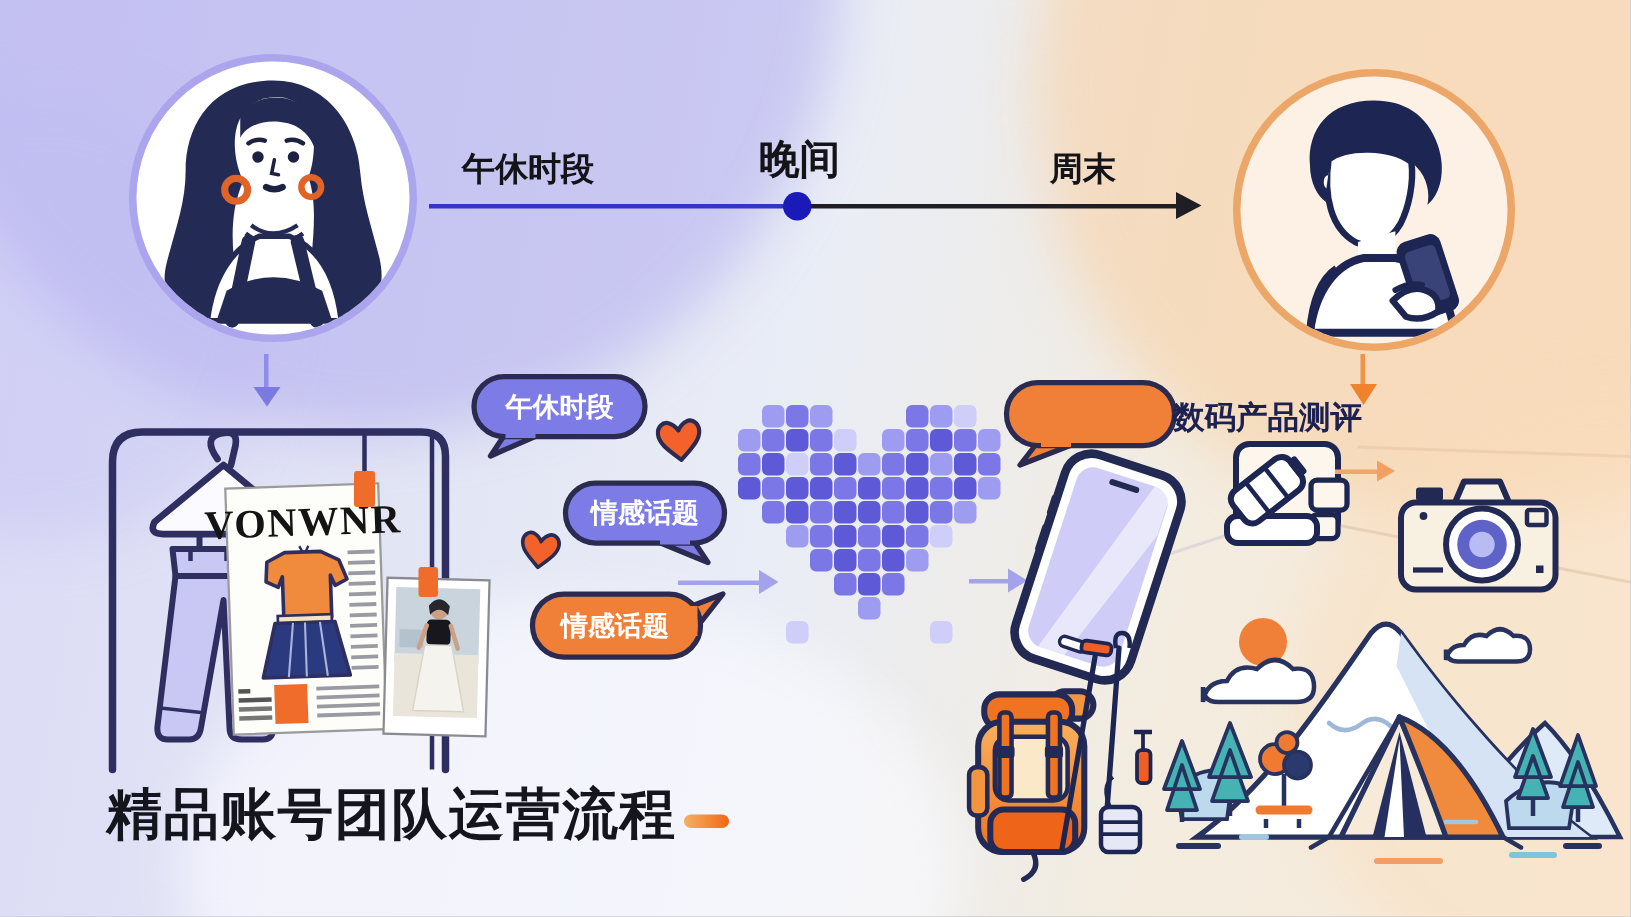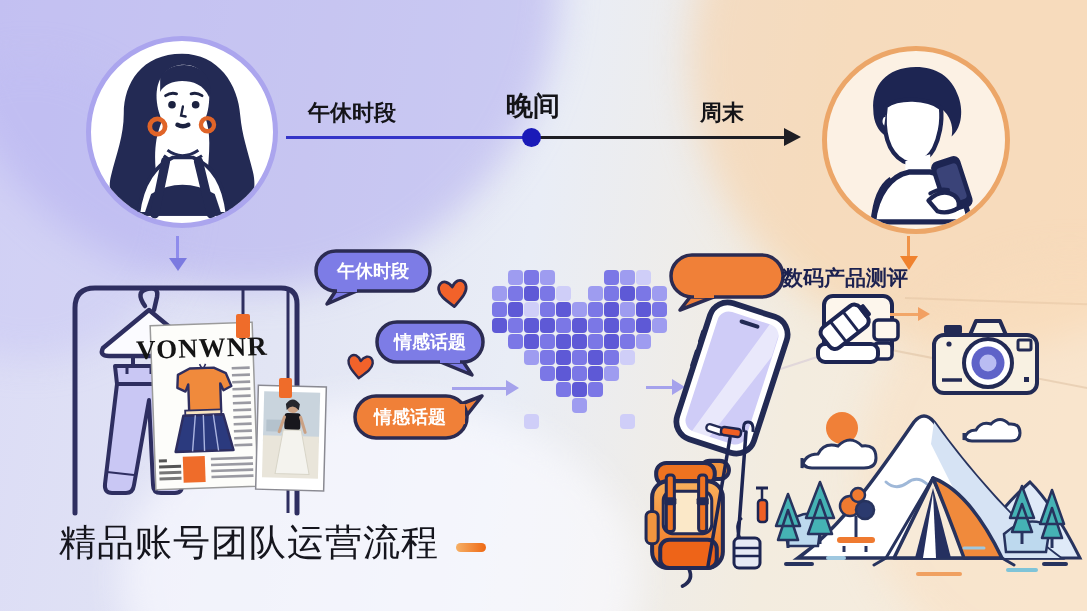--- a/index.html
+++ b/index.html
@@ -50,21 +50,21 @@
   .pixel-heart{position:absolute;left:492px;top:270px;display:grid;grid-template-columns:repeat(11,15px);grid-auto-rows:15px;gap:1px;}
   .tile{border-radius:4px;}
   .t-none{visibility:hidden;}
   .t-l{background:#cfcef8;}
   .t-m{background:#9e9cf0;}
   .t-d{background:#7b77e6;}
   .t-x{background:#5e59d6;}
   
   .digital-label{position:absolute;left:782px;top:264px;font-size:21px;font-weight:700;color:#1c2150;white-space:nowrap;}
   
-  .title{position:absolute;left:59px;top:518px;font-size:37px;font-weight:400;color:#15151d;letter-spacing:1px;white-space:nowrap;}
+  .title{position:absolute;left:71px;top:518px;font-size:37px;font-weight:700;color:#15151d;letter-spacing:1px;white-space:nowrap;}
   .title-dash{position:absolute;left:456px;top:543px;width:30px;height:9px;border-radius:5px;background:linear-gradient(90deg,#f6b066,#ee6914);}
   .illu{position:absolute;}
   .illu svg{width:100%;height:100%;overflow:visible;}
 </style>
 </head>
 <body>
 
 <div class="stage">
 
   <div class="blob blob-lav"></div>

